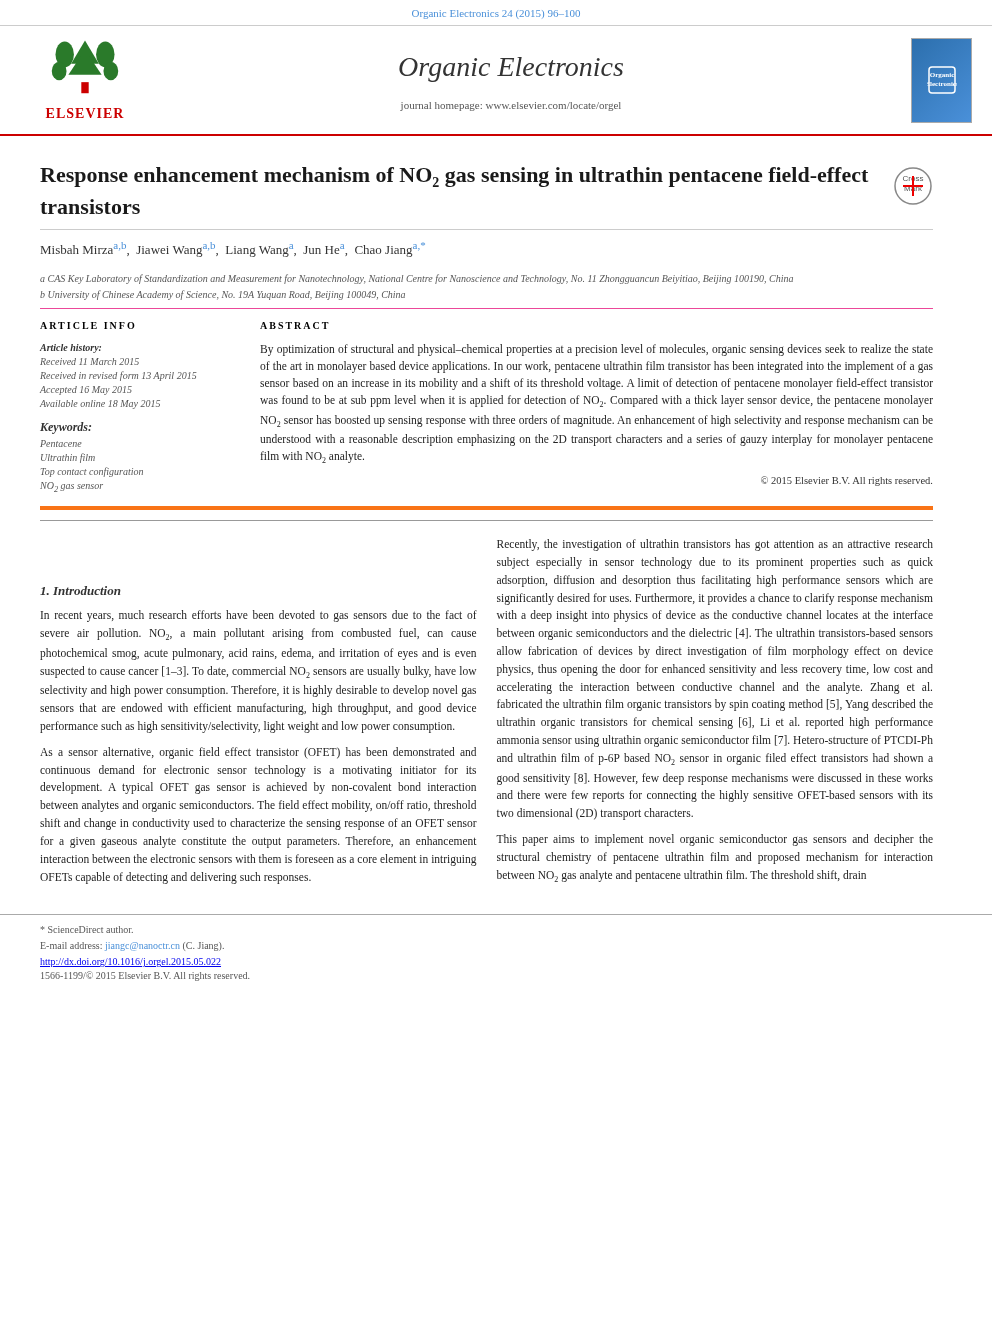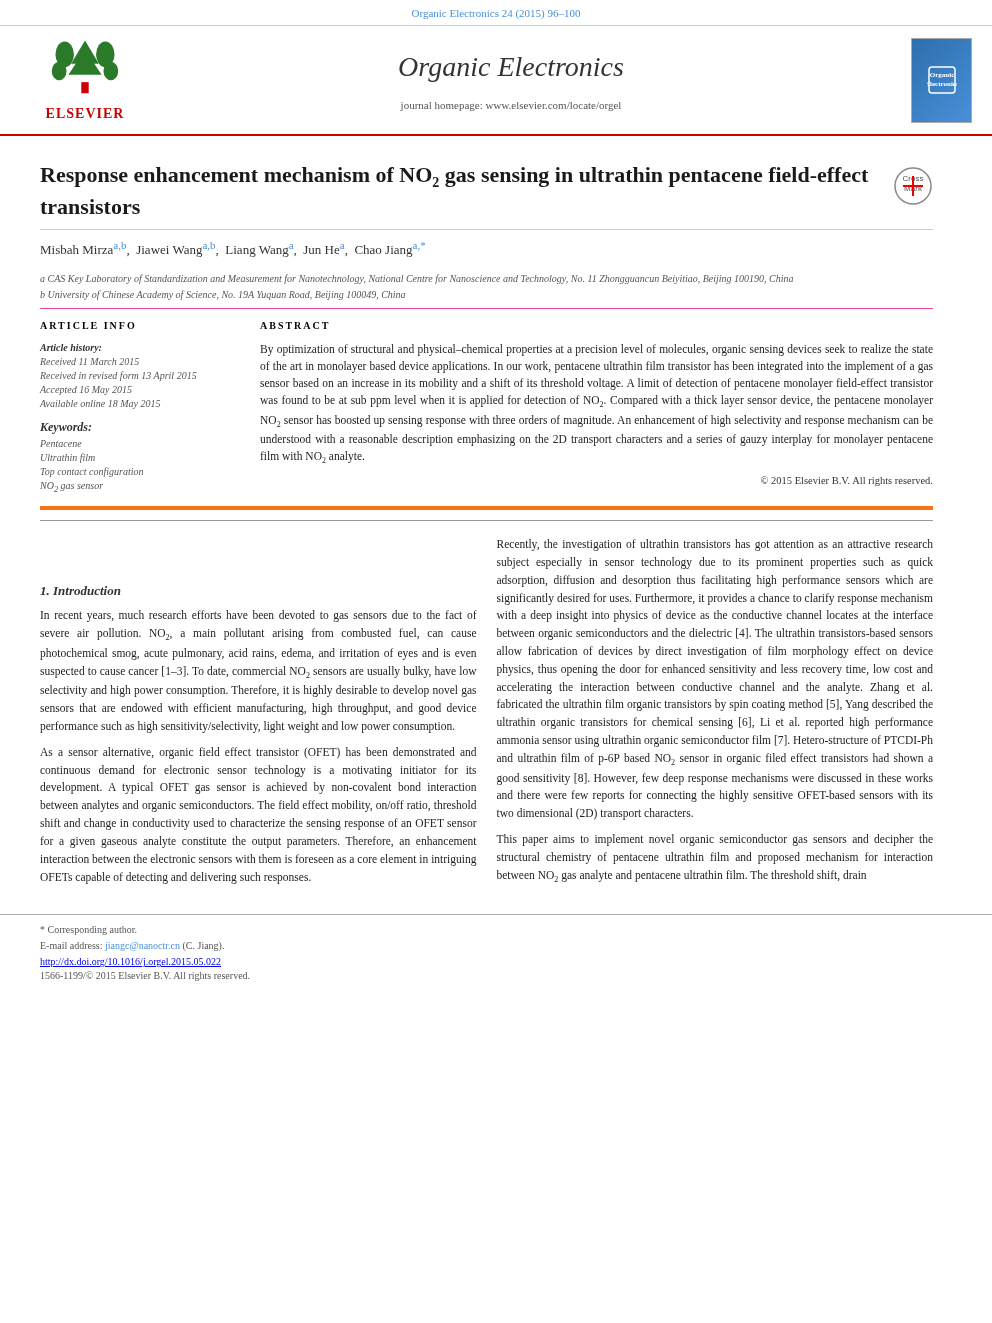--- a/index.html
+++ b/index.html
@@ -387,21 +387,21 @@
       <p>
         This paper aims to implement novel organic semiconductor gas sensors and decipher the structural chemistry of pentacene ultrathin film and proposed mechanism for interaction between NO<sub>2</sub> gas analyte and pentacene ultrathin film. The threshold shift, drain
       </p>
     </div>
   </div>
 
 </div>
 
 <div class="footer-section">
   <div class="footnote-line">
-    <span>* Corresponding author.</span>
+    <span>* ScienceDirect author.</span>
   </div>
   <div class="footnote-line">
     <span>E-mail address:</span>&nbsp;<a href="#">jiangc@nanoctr.cn</a>&nbsp;<span>(C. Jiang).</span>
   </div>
   <div class="doi-line">
     <a href="#">http://dx.doi.org/10.1016/j.orgel.2015.05.022</a>
   </div>
   <div class="issn-line">1566-1199/© 2015 Elsevier B.V. All rights reserved.</div>
 </div>
 

